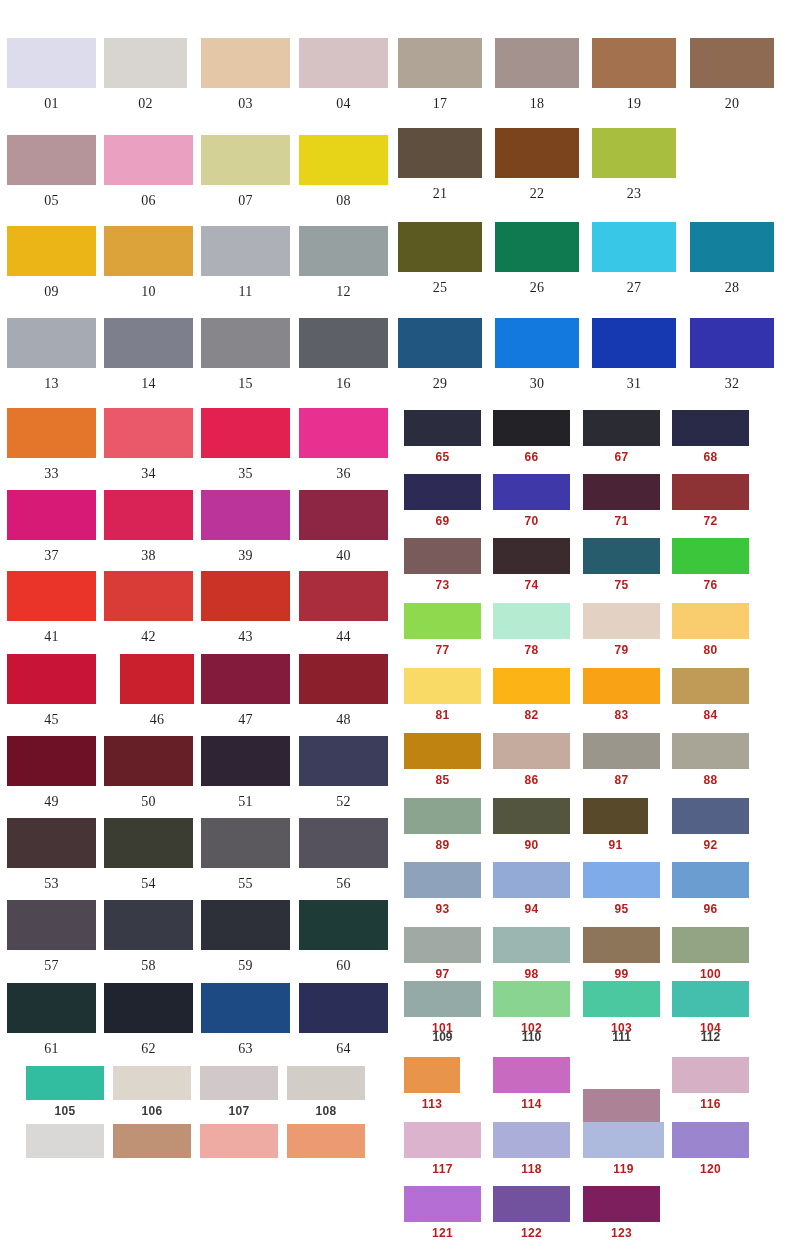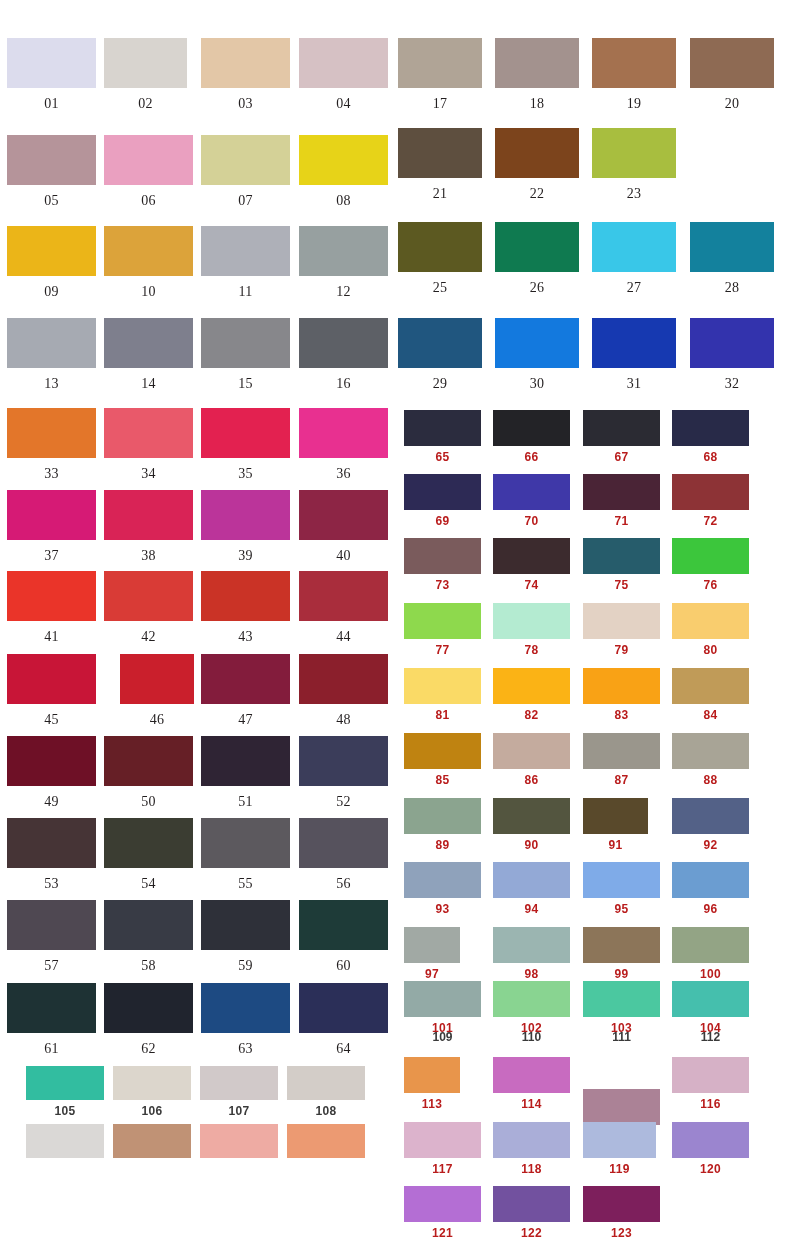--- a/index.html
+++ b/index.html
@@ -469,21 +469,21 @@
       <div class="swatch-label">94</div>
     </div>
     <div class="swatch-cell grp-rcompact" style="left: 583px; top: 862px; width: 77px;">
       <div class="swatch-chip" title="#7fabe8" style="background: rgb(127, 171, 232);"></div>
       <div class="swatch-label">95</div>
     </div>
     <div class="swatch-cell grp-rcompact" style="left: 672px; top: 862px; width: 77px;">
       <div class="swatch-chip" title="#6b9dd1" style="background: rgb(107, 157, 209);"></div>
       <div class="swatch-label">96</div>
     </div>
-    <div class="swatch-cell grp-rcompact" style="left: 404px; top: 927px; width: 56px;">
+    <div class="swatch-cell grp-rcompact" style="left: 404px; top: 927px; width: 77px;">
       <div class="swatch-chip" title="#a1a9a4" style="background: rgb(161, 169, 164);"></div>
       <div class="swatch-label">97</div>
     </div>
     <div class="swatch-cell grp-rcompact" style="left: 493px; top: 927px; width: 77px;">
       <div class="swatch-chip" title="#9bb5b1" style="background: rgb(155, 181, 177);"></div>
       <div class="swatch-label">98</div>
     </div>
     <div class="swatch-cell grp-rcompact" style="left: 583px; top: 927px; width: 77px;">
       <div class="swatch-chip" title="#8c7559" style="background: rgb(140, 117, 89);"></div>
       <div class="swatch-label">99</div>
@@ -525,21 +525,21 @@
       <div class="swatch-label">116</div>
     </div>
     <div class="swatch-cell grp-rcompact" style="left: 404px; top: 1122px; width: 77px;">
       <div class="swatch-chip" title="#dcb3cc" style="background: rgb(220, 179, 204);"></div>
       <div class="swatch-label">117</div>
     </div>
     <div class="swatch-cell grp-rcompact" style="left: 493px; top: 1122px; width: 77px;">
       <div class="swatch-chip" title="#aaaed8" style="background: rgb(170, 174, 216);"></div>
       <div class="swatch-label">118</div>
     </div>
-    <div class="swatch-cell grp-rcompact" style="left: 583px; top: 1122px; width: 73px;">
+    <div class="swatch-cell grp-rcompact" style="left: 583px; top: 1122px; width: 81px;">
       <div class="swatch-chip" title="#adbadd" style="background: rgb(173, 186, 221);"></div>
       <div class="swatch-label">119</div>
     </div>
     <div class="swatch-cell grp-rcompact" style="left: 672px; top: 1122px; width: 77px;">
       <div class="swatch-chip" title="#9b85cf" style="background: rgb(155, 133, 207);"></div>
       <div class="swatch-label">120</div>
     </div>
     <div class="swatch-cell grp-rcompact" style="left: 404px; top: 1186px; width: 77px;">
       <div class="swatch-chip" title="#b46ed4" style="background: rgb(180, 110, 212);"></div>
       <div class="swatch-label">121</div>

